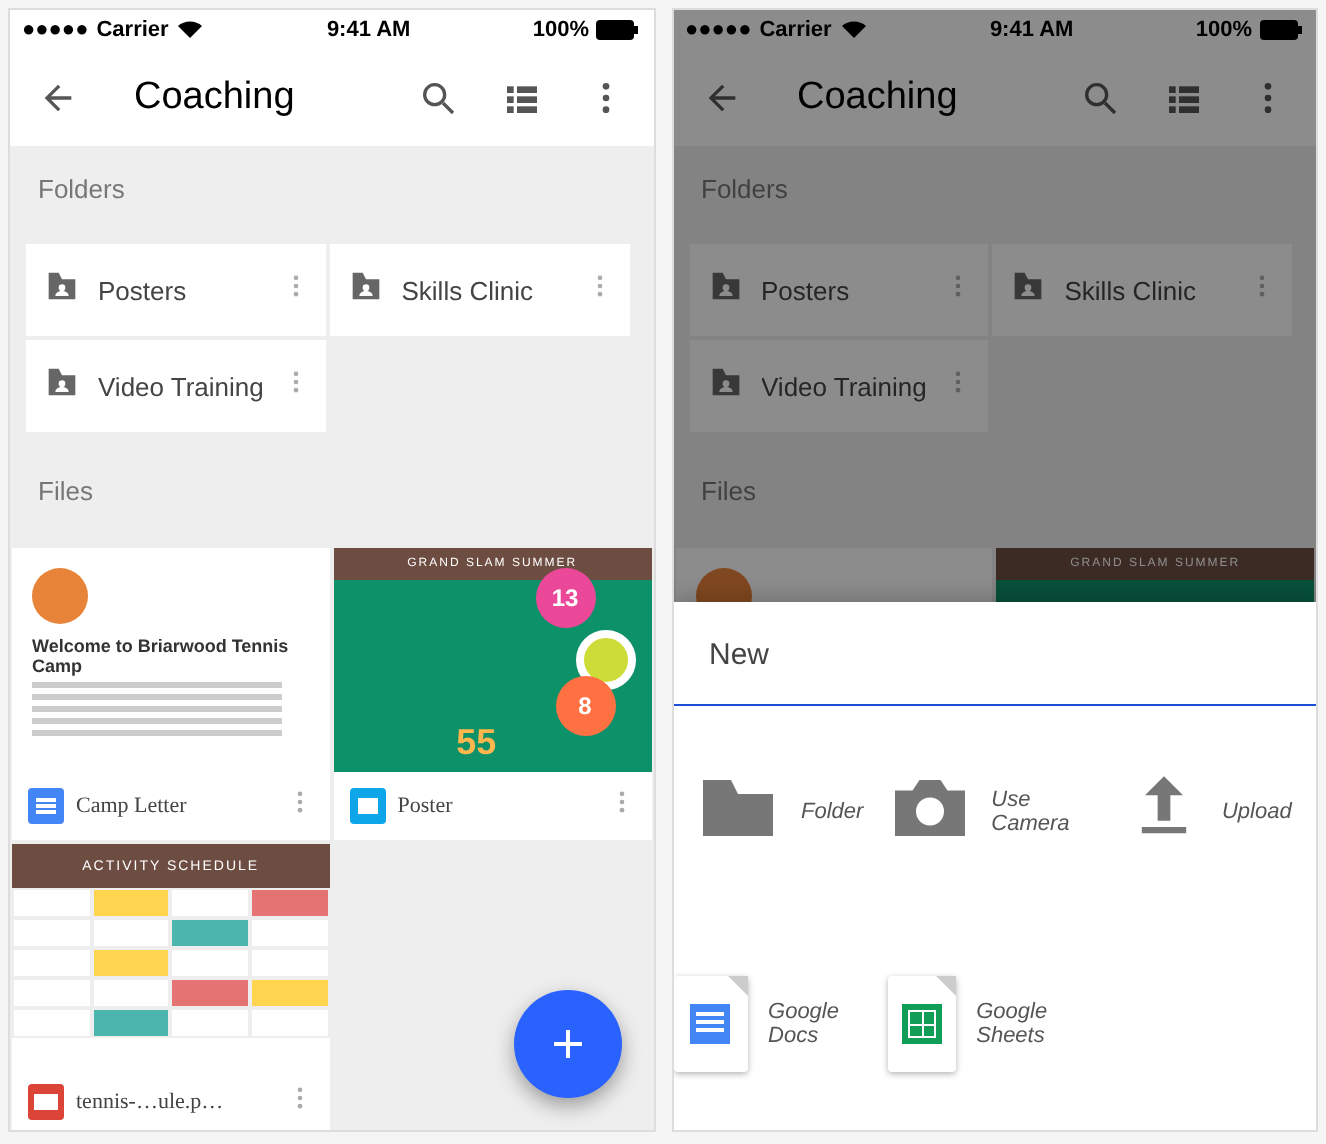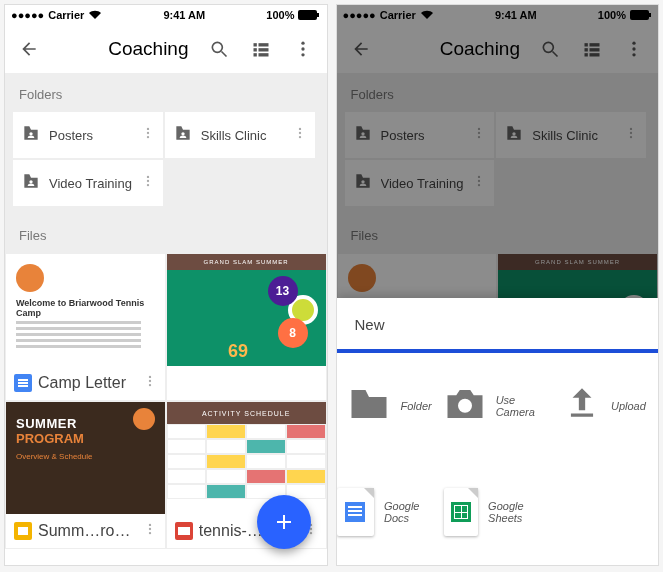--- a/index.html
+++ b/index.html
@@ -4,54 +4,54 @@
 <style>
   * { box-sizing: border-box; margin: 0; padding: 0; font-family: -apple-system, Helvetica, Arial, sans-serif; }
   body { background: #f5f5f5; }
   .wrap { display: flex; gap: 8px; padding: 4px; }
   .phone { width: 325px; height: 562px; background: #fff; position: relative; overflow: hidden; border: 1px solid #ddd; }
   .phone.dim .content-dim { filter: brightness(0.55); background:#fff; }
   .statusbar { display: flex; align-items: center; justify-content: space-between; height: 20px; padding: 0 6px; font-size: 11px; font-weight: 600; background:#fff;}
   .statusbar .left, .statusbar .right { display: flex; align-items: center; gap: 4px; }
   .wifi svg, .battery svg { display:block; }
   .appbar { display: flex; align-items: center; height: 48px; padding: 0 12px; gap: 18px; background:#fff;}
-  .appbar .title { font-size: 19px; font-weight: 500; flex: 1; margin-left: 8px; text-align: right; }
+  .appbar .title { font-size: 19px; font-weight: 500; flex: 1; margin-left: 8px; }
   .icobtn { width: 24px; display:flex; align-items:center; justify-content:center; color:#555; }
-  .section-label { font-size: 13px; color: #777; padding: 14px 14px 10px; background: #eee; }
+  .section-label { font-size: 13px; color: #777; padding: 14px 14px 20px; background: #eee; }
   .folder-grid { display: flex; flex-wrap: wrap; gap: 2px; padding: 0 8px 8px; background:#eee; }
   .folder { width: calc(50% - 3px); background: #fff; height: 46px; display: flex; align-items: center; padding: 0 8px; gap: 8px; }
   .folder .ov { margin-left:auto; color:#aaa; }
   .folder .nm { font-size: 13px; color:#444; flex:1; white-space:nowrap; overflow:hidden; text-overflow:ellipsis;}
   .file-grid { display: flex; flex-wrap: wrap; background:#eee; padding:0; }
   .file { width: 50%; background: #fff; border:1px solid #eee; }
   .thumb { height: 112px; position: relative; overflow:hidden; }
   .filebar { height: 34px; display: flex; align-items: center; padding: 0 8px; gap: 6px; }
-  .filebar .nm { font-size: 16px; color:#444; flex:1; white-space:nowrap; overflow:hidden; text-overflow:ellipsis;}
+  .filebar .nm { font-size: 11px; color:#444; flex:1; white-space:nowrap; overflow:hidden; text-overflow:ellipsis;font-family:Liberation Serif, serif;}
   .filebar .ov { color:#aaa; }
   .fab { position: absolute; right: 16px; bottom: 16px; width: 54px; height: 54px; border-radius: 50%; background: #2962ff; display:flex; align-items:center; justify-content:center; box-shadow: 0 4px 10px rgba(0,0,0,0.35); color:#fff;}
   .sheet { position:absolute; left:0; right:0; bottom:0; background:#fff; box-shadow: 0 -2px 10px rgba(0,0,0,0.2); }
-  .sheet .head { padding: 18px 18px 16px; font-size:15px; color:#444; border-bottom:4px solid #1d4ed8;}
+  .sheet .head { padding: 18px 18px 16px; font-size:15px; color:#444; border-bottom:1px solid #1d4ed8;}
   .sheet .grid { display:flex; flex-wrap:wrap; }
   .sheet .cell { width:33.333%; height:106px; display:flex; flex-direction:row; align-items:center; justify-content:center; gap:10px;font-style:italic;}
   .sheet .cell .lbl { font-size:11px; color:#555;}
   
   .ficon { width:18px; height:18px; border-radius:2px; display:flex; align-items:center; justify-content:center;}
   .ficon.docs{background:#4285f4;} .ficon.ps{background:#0ea5e9;} .ficon.slides{background:#f4b400;} .ficon.pdf{background:#db4437;}
   .ficon .inner{width:10px;height:2px;background:#fff; box-shadow:0 -3px 0 #fff, 0 3px 0 #fff;}
   .ficon.slides .inner, .ficon.ps .inner{height:8px;width:10px;background:#fff; box-shadow:none;}
   .folder-ic{ color:#666; }
   
   .t1{ background: linear-gradient(#fff 0 100%); padding:10px;}
   .t1 .badge{width:28px;height:28px;border-radius:50%;background:#e8833a;margin-bottom:6px;}
   .t1 .h{font-size:9px;font-weight:700;color:#333;}
   .t1 .lines div{height:3px;background:#ccc;margin:3px 0;width:90%;}
   .t2{ background:#0d9168; display:flex; align-items:center; justify-content:flex-end; padding:8px;}
   .t2 .ball{width:30px;height:30px;border-radius:50%;background:#cddc39;border:4px solid #fff;}
   .t2 .cir{width:30px;height:30px;border-radius:50%;display:flex;align-items:center;justify-content:center;color:#fff;font-weight:700;font-size:12px; position:absolute;}
-  .t2 .c13{background:#4c1d95; right:28px; top:22px;} .t2 .c8{background:#ff7043; right:18px; bottom:18px;} 
+  .t2 .c13{background:#ec4899; right:28px; top:10px;} .t2 .c8{background:#ff7043; right:18px; bottom:18px;} 
   .t2 .c55{color:#ffb74d;font-weight:800;font-size:18px; right:auto; left:auto; bottom:4px; position:absolute; width:100%; text-align:center;}
   .t2 .top{position:absolute;top:0;left:0;right:0;height:16px;background:#6d4c41;color:#fff;font-size:6px;display:flex;align-items:center;justify-content:center;letter-spacing:1px;}
   .t3{ background:#3b2a1e; color:#fff; padding:14px 10px; position:relative;}
   .t3 .badge{position:absolute;top:6px;right:10px;width:22px;height:22px;border-radius:50%;background:#e8833a;}
   .t3 .h1{font-size:13px;font-weight:800;letter-spacing:0.5px;}
   .t3 .h2{font-size:13px;font-weight:800;color:#e8833a;}
   .t3 .s{font-size:8px;color:#e8833a;margin-top:6px;}
   .t4{ background:#fff; position:relative;}
   .t4 .top{height:22px;background:#6d4c41;color:#fff;font-size:7px;display:flex;align-items:center;justify-content:center;letter-spacing:1px;}
   .t4 .row{display:flex;height:15px;}
@@ -190,35 +190,27 @@
                 <circle cx="12" cy="19" r="2" fill="#aaa"></circle>
               </svg></span>
       </div>
     </div>
     <div class="file">
       <div class="thumb t2">
         <div class="top">GRAND SLAM SUMMER</div>
         <div class="ball"></div>
         <div class="cir c13">13</div>
         <div class="cir c8">8</div>
-        <div class="c55">69</div>
-      </div>
-    </div>
-    <div class="file">
-      <div class="thumb t3">
-        <div class="badge"></div>
-        <div class="h1">SUMMER</div>
-        <div class="h2">PROGRAM</div>
-        <div class="s">Overview &amp; Schedule</div>
+        <div class="c55">55</div>
       </div>
       <div class="filebar">
-        <span class="ficon slides">
+        <span class="ficon ps">
               <span class="inner"></span>
             </span>
-        <span class="nm">Summ…rogram</span>
+        <span class="nm">Poster</span>
         <span class="ov"><svg width="14" height="14" viewBox="0 0 24 24">
                 <circle cx="12" cy="5" r="2" fill="#aaa"></circle>
                 <circle cx="12" cy="12" r="2" fill="#aaa"></circle>
                 <circle cx="12" cy="19" r="2" fill="#aaa"></circle>
               </svg></span>
       </div>
     </div>
     <div class="file">
       <div class="thumb t4">
         <div class="top">ACTIVITY SCHEDULE</div>

